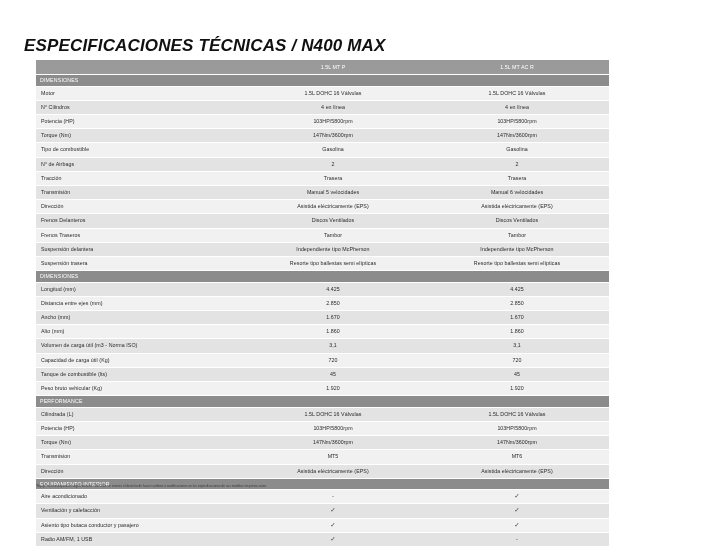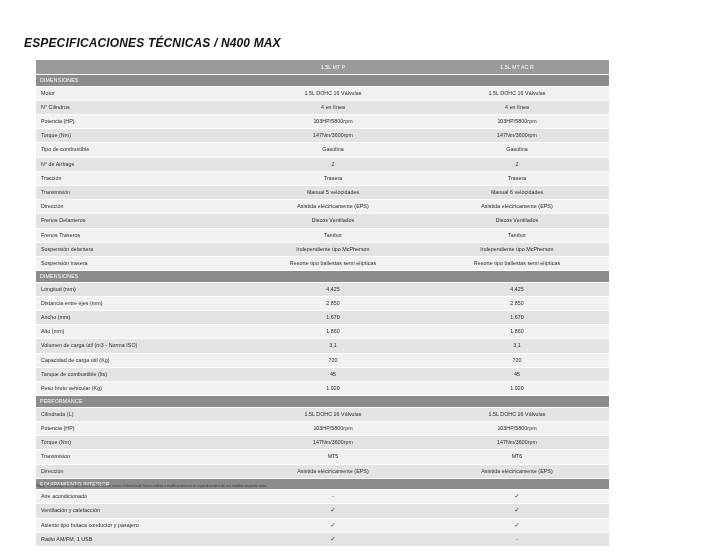--- a/index.html
+++ b/index.html
@@ -17,21 +17,21 @@
   .page {
     position: relative;
     width: 725px;
     height: 560px;
     background: #ffffff;
   }
   .title {
     position: absolute;
     left: 24px;
     top: 36px;
-    font-size: 12px;
+    font-size: 17px;
     font-weight: bold;
     font-style: italic;
     letter-spacing: 0.15px;
     color: #111111;
     white-space: nowrap;
     text-align: center;
   }
   .spec-table {
     position: absolute;
     left: 36px;

